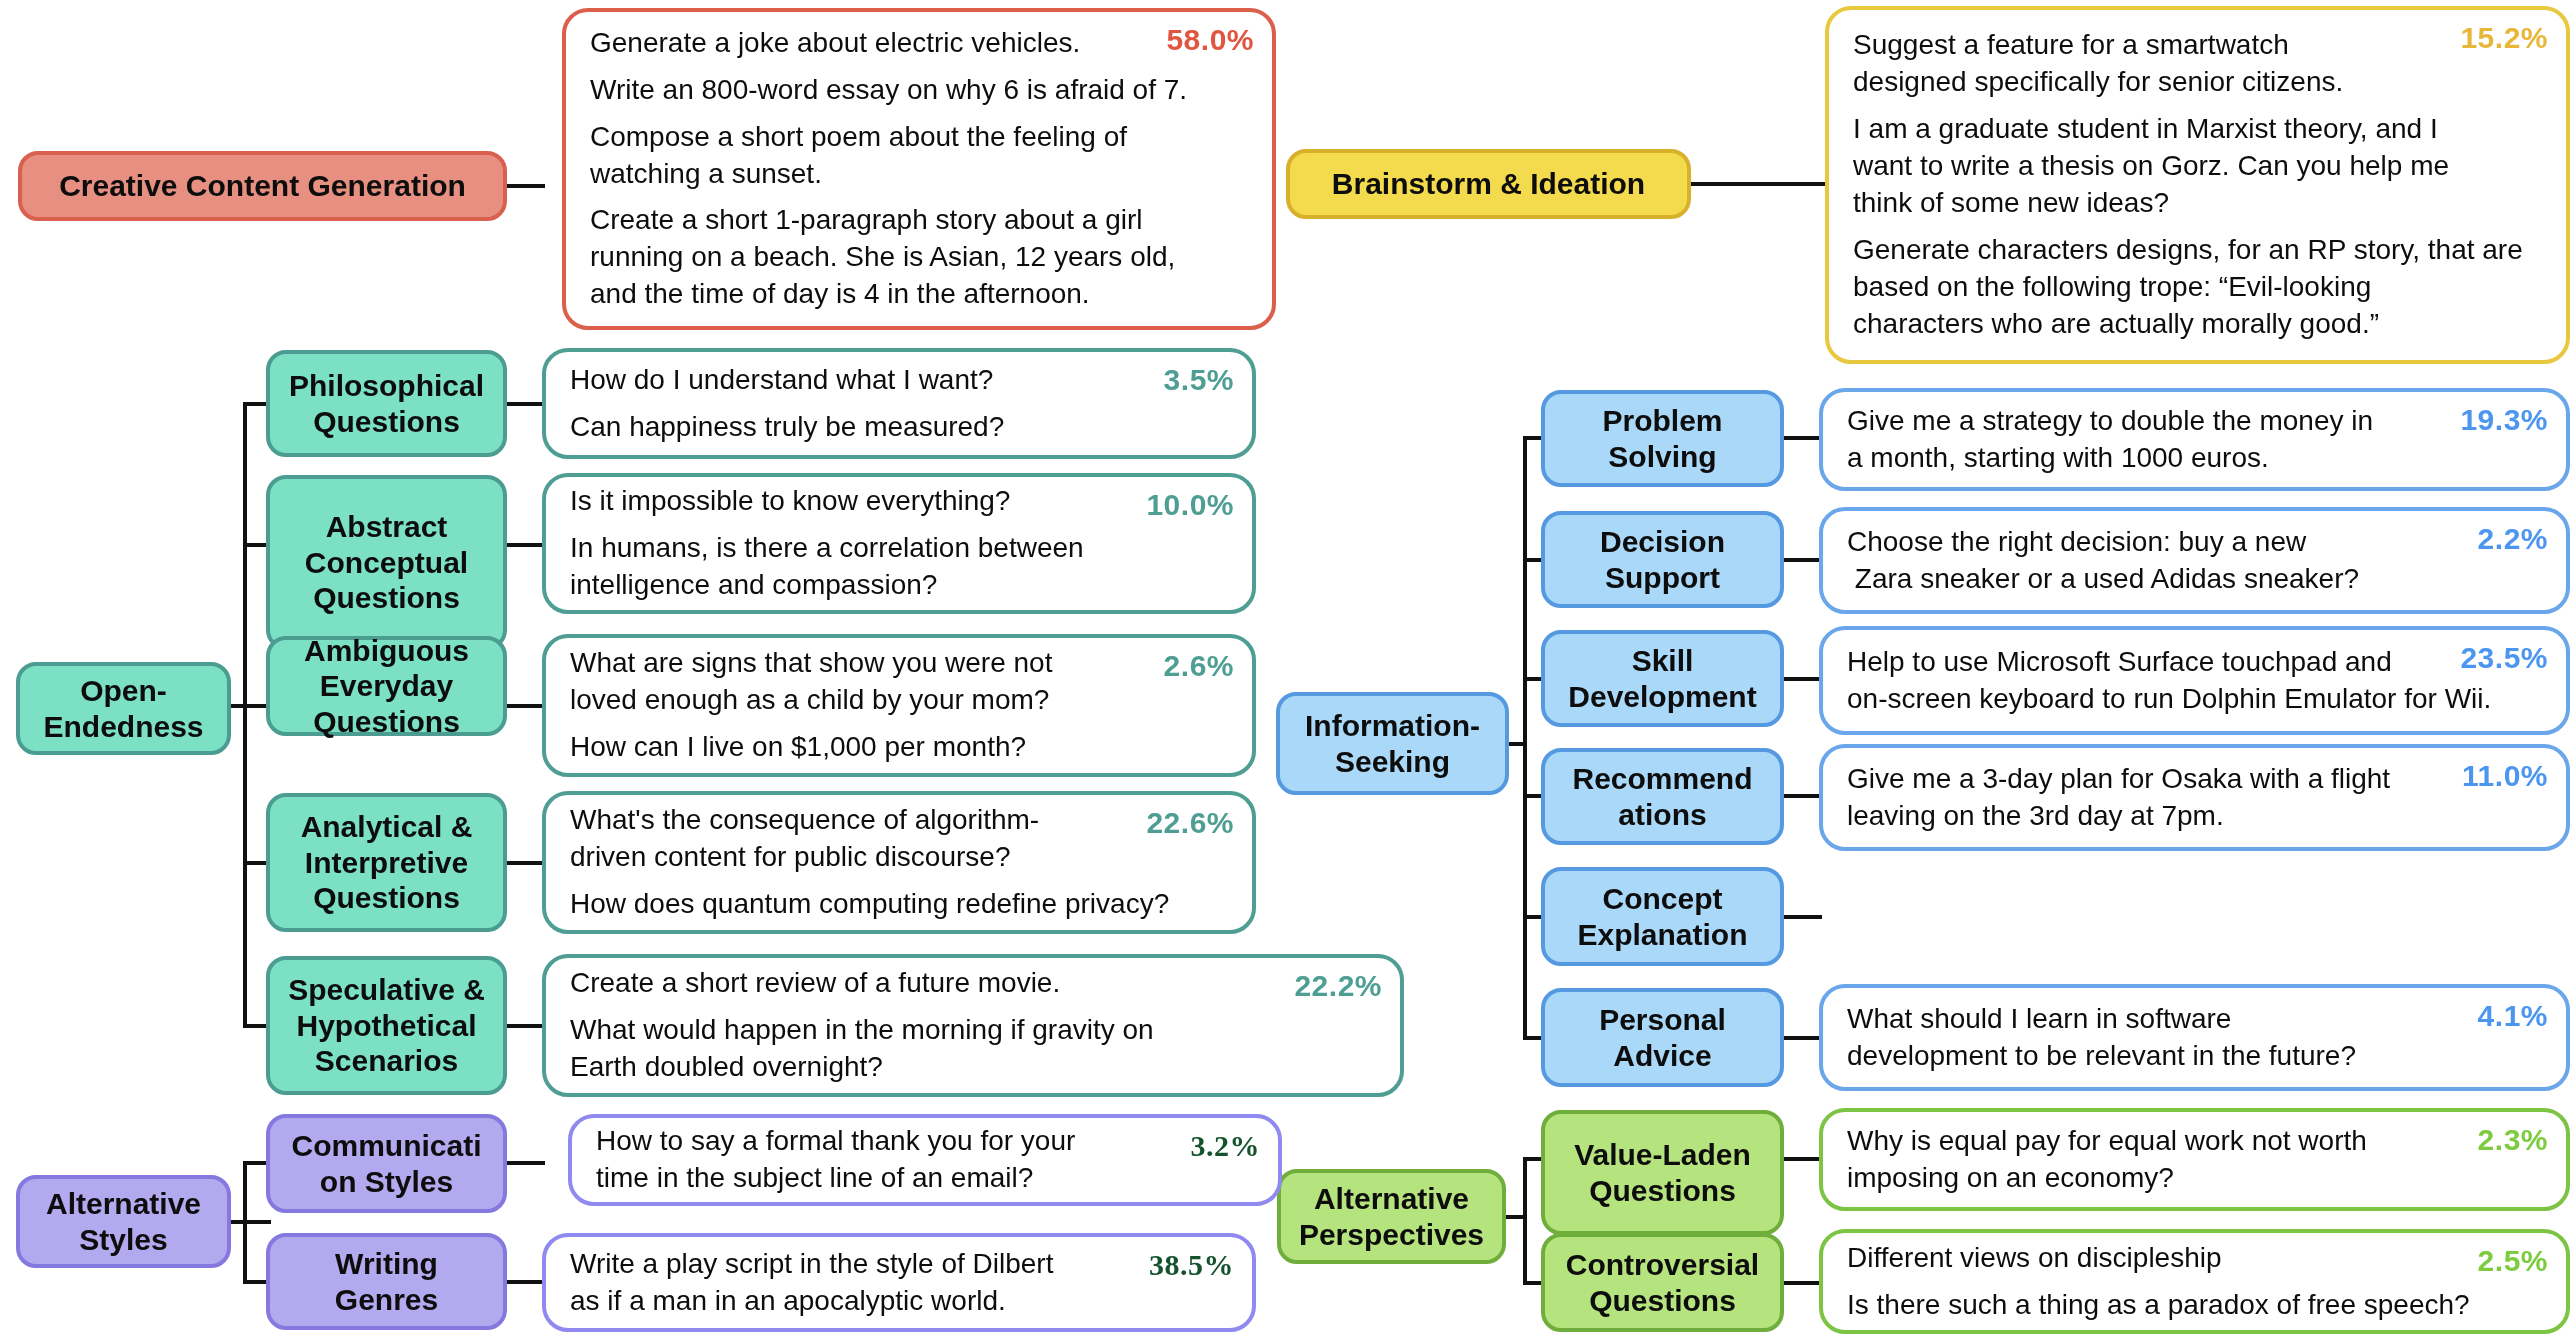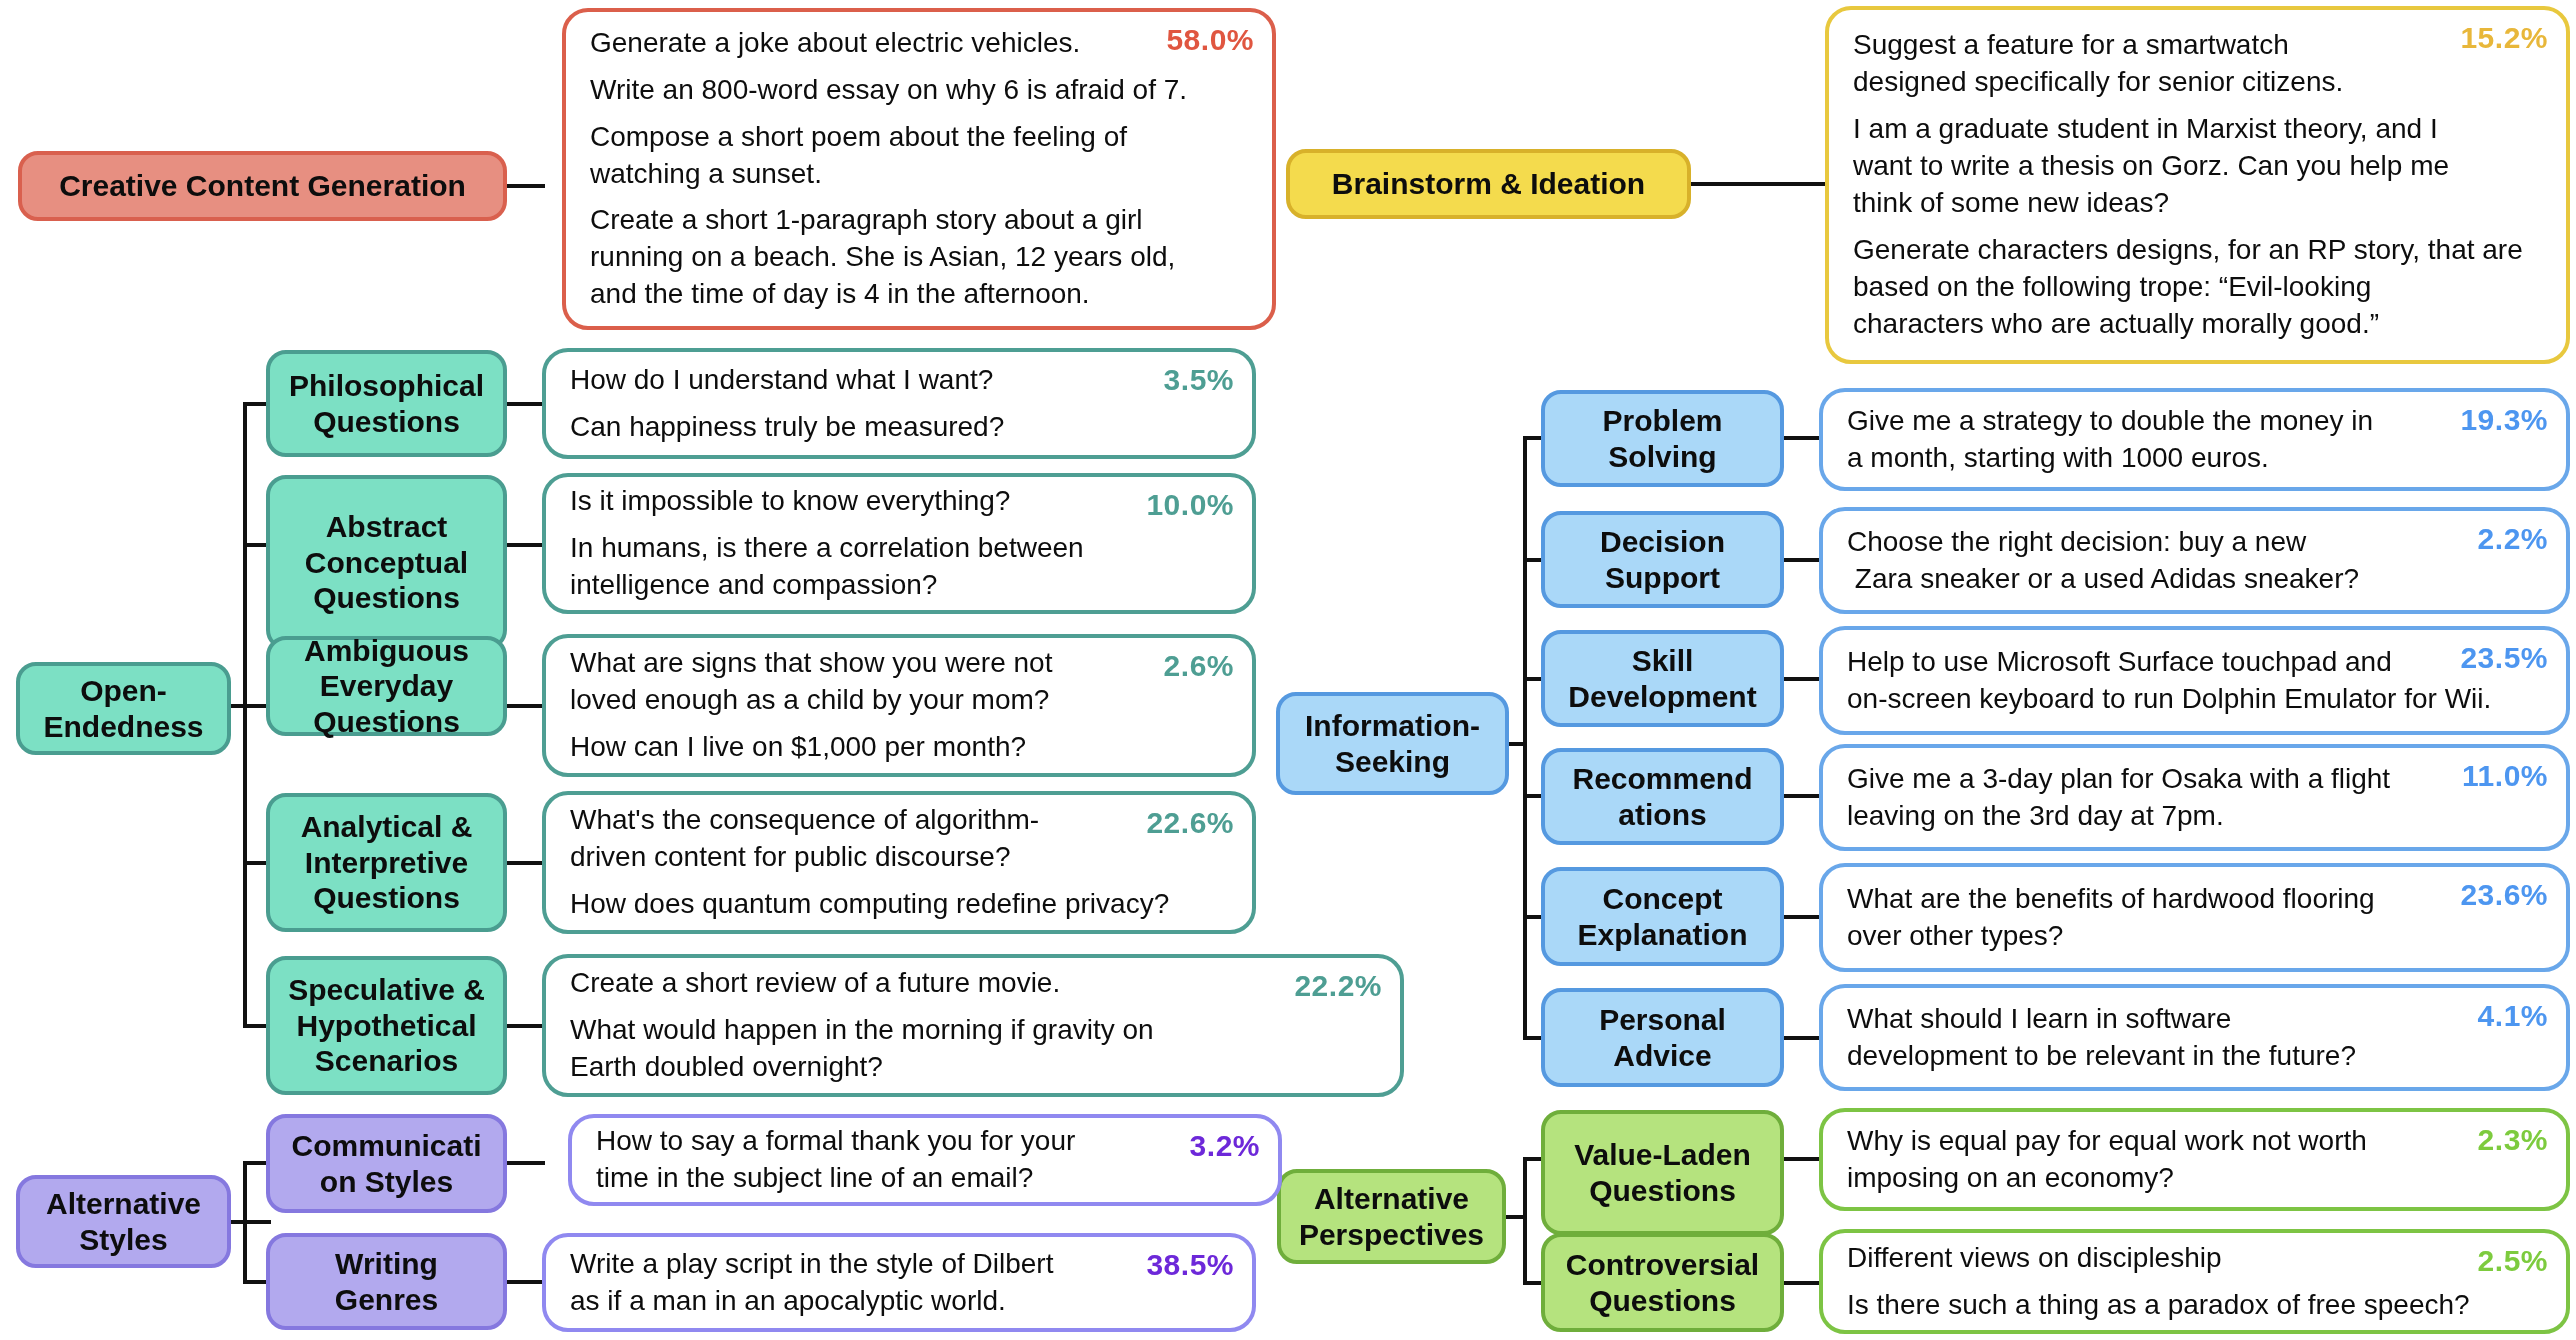--- a/index.html
+++ b/index.html
@@ -19,21 +19,21 @@
   }
   .ex p{margin:5px 0;white-space:pre-line;}
   .pct{position:absolute;top:8px;right:18px;font-size:30px;font-weight:bold;letter-spacing:0.5px;}
   .line{position:absolute;background:#111;}
 
   .n-red{background:#E78F81;border-color:#D9604E;}
   .x-red{border-color:#DB5F4B;} .p-red{color:#E05640;}
   .n-teal{background:#7CE0C4;border-color:#4A9D90;}
   .x-teal{border-color:#4E9E93;} .p-teal{color:#4E9E93;}
   .n-purple{background:#B2A9EE;border-color:#8578DF;}
-  .x-purple{border-color:#9089F0;} .p-purple{color:#6d28d9;}
+  .x-purple{border-color:#9089F0;} .p-purple{color:#14532d;font-family:Liberation Serif, serif;}
   .n-yellow{background:#F4DB4D;border-color:#D8B12A;}
   .x-yellow{border-color:#E8C83E;} .p-yellow{color:#E8B73A;}
   .n-blue{background:#AAD8F8;border-color:#5599E0;}
   .x-blue{border-color:#69A7EA;} .p-blue{color:#4D96F0;}
   .n-green{background:#B5E37E;border-color:#6FAE3B;}
   .x-green{border-color:#7DC444;} .p-green{color:#7DCB3E;}
 </style>
 </head>
 <body>
 
@@ -219,25 +219,20 @@
 on-screen keyboard to run Dolphin Emulator for Wii.</p>
     <span class="pct p-blue">23.5%</span>
   </div>
 
   <div class="ex x-blue" style="left:1819px;top:744px;width:751px;height:107px">
     <p>Give me a 3-day plan for Osaka with a flight
 leaving on the 3rd day at 7pm.</p>
     <span class="pct p-blue">11.0%</span>
   </div>
 
-  <div class="ex x-blue" style="left:1819px;top:863px;width:751px;height:109px">
-    <p>What are the benefits of hardwood flooring
-over other types?</p>
-    <span class="pct p-blue">23.6%</span>
-  </div>
 
   <div class="ex x-blue" style="left:1819px;top:984px;width:751px;height:107px">
     <p>What should I learn in software
 development to be relevant in the future?</p>
     <span class="pct p-blue">4.1%</span>
   </div>
 
   <div class="ex x-green" style="left:1819px;top:1108px;width:751px;height:103px">
     <p>Why is equal pay for equal work not worth
 imposing on an economy?</p>

